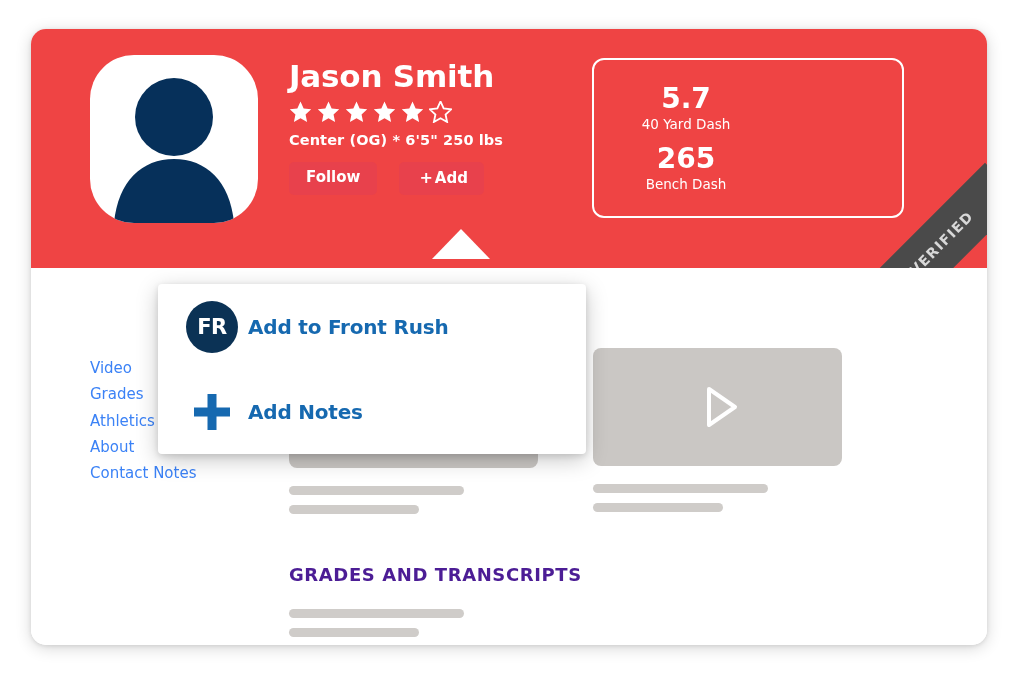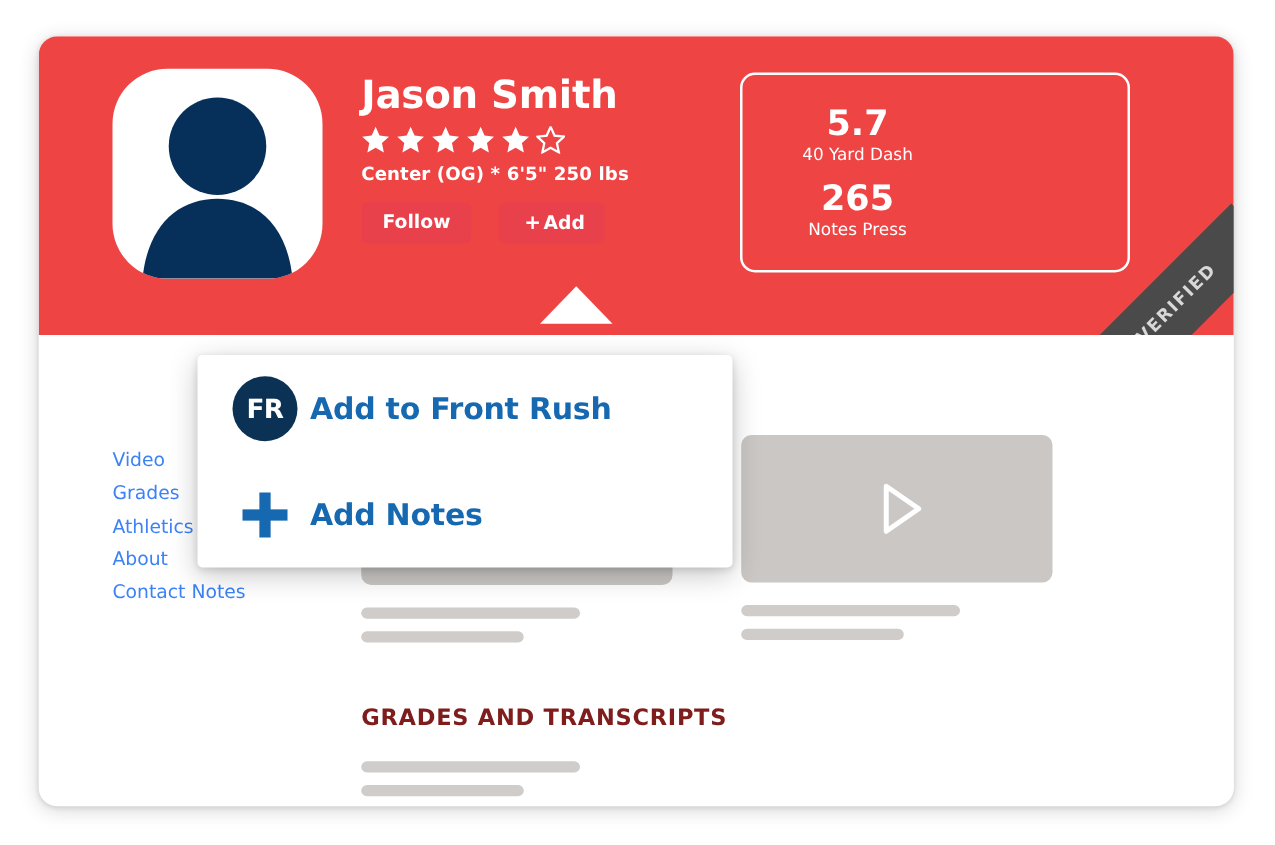--- a/index.html
+++ b/index.html
@@ -203,21 +203,21 @@
   }
   .bar.w-long  { width: 175px; }
   .bar.w-short { width: 130px; }
 
   .section-title {
     position: absolute;
     left: 258px;
     top: 296px;
     font-size: 18px;
     font-weight: bold;
-    color: #7f1d1d;
+    color: #4c1d95;
     letter-spacing: 0.6px;
   }
   .section-bars {
     position: absolute;
     left: 258px;
     top: 341px;
   }
 
   
   .popup-arrow {
@@ -270,21 +270,21 @@
     letter-spacing: -0.5px;
   }
   .plus-badge {
     width: 52px;
     display: flex;
     align-items: center;
     justify-content: center;
   }
   .plus-badge svg { display: block; }
   .popup-item-label {
-    font-size: 24px;
+    font-size: 20px;
     font-weight: bold;
     color: #1669b0;
     letter-spacing: -0.2px;
     white-space: nowrap;
   }
 </style>
 </head>
 <body>
 
 <div id="stage">
@@ -346,21 +346,21 @@
         </div>
       </div>
 
       <div class="stats-panel">
         <div class="stat stat-0">
           <div class="stat-value">5.7</div>
           <div class="stat-label">40 Yard Dash</div>
         </div>
         <div class="stat stat-2">
           <div class="stat-value">265</div>
-          <div class="stat-label">Notes Press</div>
+          <div class="stat-label">Bench Dash</div>
         </div>
       </div>
 
       <div class="ribbon">
         <span>VERIFIED</span>
       </div>
     </div>
 
     <div class="card-body">
 

